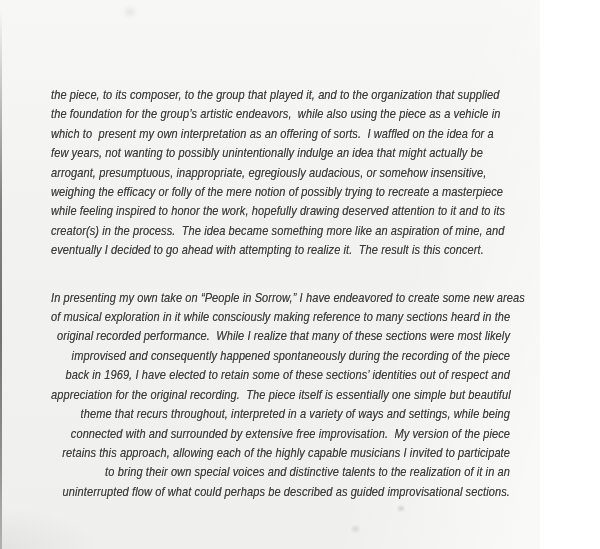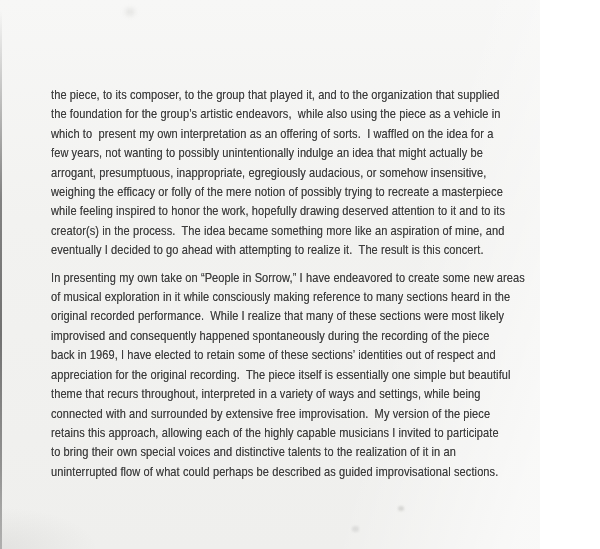--- a/index.html
+++ b/index.html
@@ -10,20 +10,21 @@
   }
   .page {
     position: relative;
     width: 540px;
     height: 549px;
     overflow: hidden;
     background:
       radial-gradient(140px 60px at 0% 100%, rgba(60,60,55,0.07), rgba(60,60,55,0) 70%),
       linear-gradient(105deg, rgba(255,255,255,0) 70%, rgba(255,255,255,0.6) 96%),
       linear-gradient(to bottom, #f7f7f6 0%, #f2f2f0 40%, #efefed 100%);
+    font-style: italic;
   }
   
   .edge-shadow {
     position: absolute;
     left: 0;
     top: 10px;
     bottom: 0;
     width: 2px;
     background: linear-gradient(to bottom,
       rgba(70,70,70,0)    0%,
@@ -34,21 +35,21 @@
       rgba(80,80,80,0.35) 100%);
   }
   .textblock {
     position: absolute;
     left: 51px;
     top: 85px;
     width: 540px;
     color: #3d3d3d;
   }
   .para { margin: 0; }
-  .para2 { margin-top: 8px; }
+  .para2 { margin-top: 28px; text-align: right; }
   .line {
     font-size: 13px;
     line-height: 19.4px;
     white-space: pre;
     letter-spacing: 0.1px;
     transform: scaleX(0.85);
     transform-origin: 0 50%;
     text-shadow: 0 0 0.6px rgba(70,70,70,0.65);
   }
   

